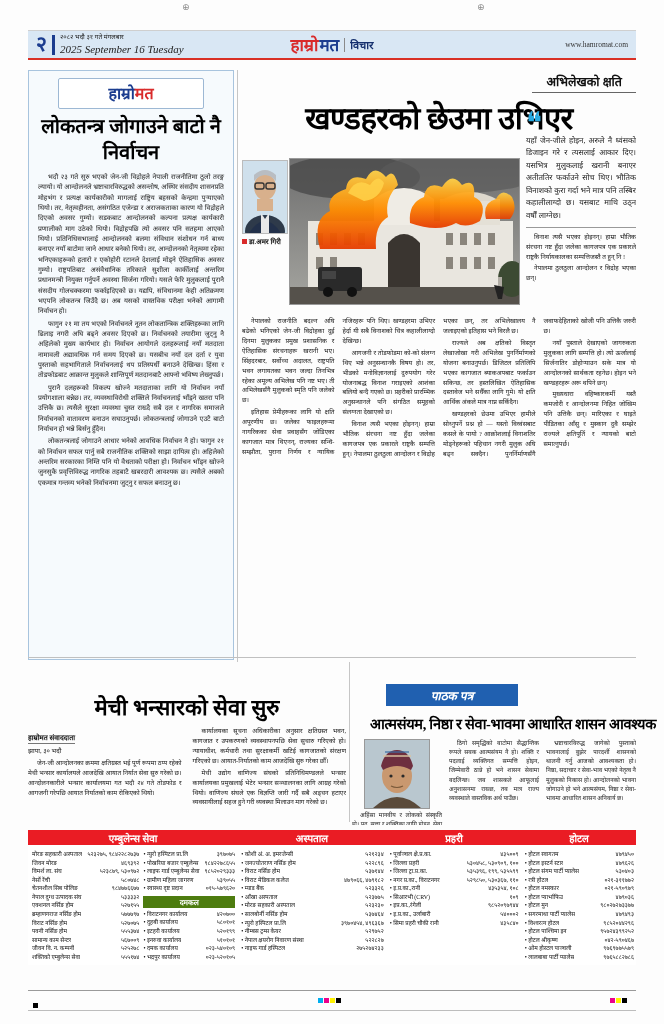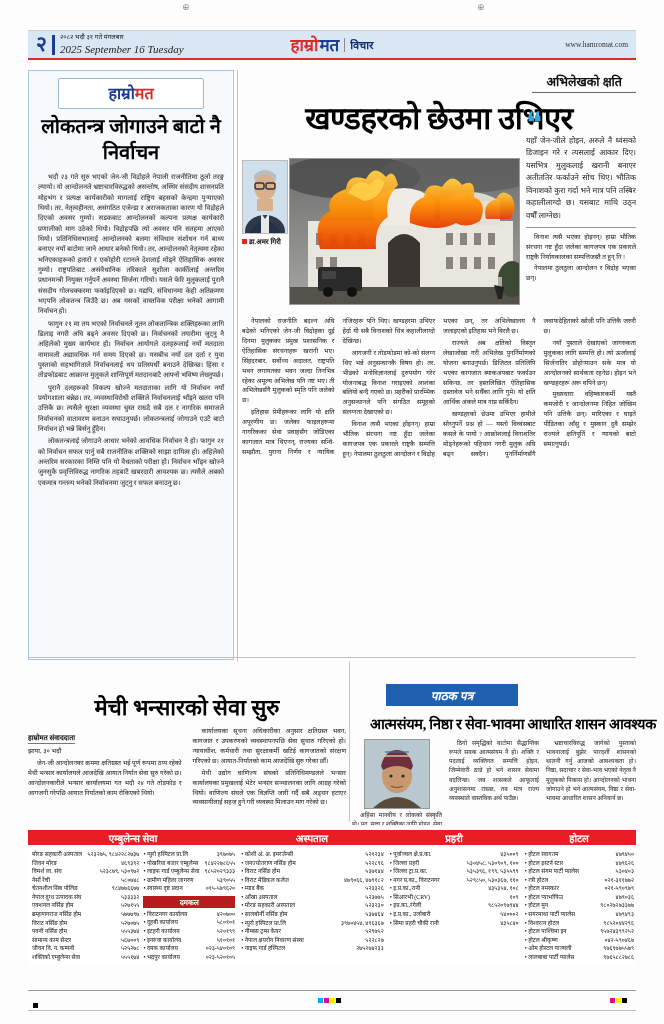--- a/index.html
+++ b/index.html
@@ -91,21 +91,21 @@
   .ph-head div { color:#fff; font-size:10px; font-weight:bold; display:flex; align-items:center; justify-content:center; }
   .ph-h1 { width:210px; } .ph-h2 { width:148px; } .ph-h3 { width:136px; } .ph-h4 { width:114px; }
   .ph-body { display:flex; padding:5px 2px 4px 4px; background:#fff; }
   .ph-col { overflow:hidden; }
   .cA { width:110px; margin-right:4px; } .cB { width:94px; margin-right:6px; }
   .cC { width:146px; margin-right:6px; } .cD { width:132px; margin-right:6px; } .cE { width:112px; }
   .entry { display:flex; justify-content:space-between; font-size:5.9px; line-height:1.45; color:#111; gap:3px; }
   .entry .n { white-space:nowrap; overflow:hidden; }
   .entry .v { white-space:nowrap; color:#111; }
   .bul .entry .n::before { content:"• "; color:#000; }
-  .damkal-bar { height:12px; background:#b91c1c; color:#fff; font-size:7.5px; font-weight:bold;
+  .damkal-bar { height:12px; background:#4d7c0f; color:#fff; font-size:7.5px; font-weight:bold;
     display:flex; align-items:center; justify-content:center; margin:3px 0 2px; }
 
   .footrule { position:absolute; left:28px; width:608px; height:1px; background:#9a9a9a; }
 </style>
 </head>
 <body>
 
 <div class="page">
 
   <div class="cropmark" style="left:182px; top:2px;">⊕</div>

